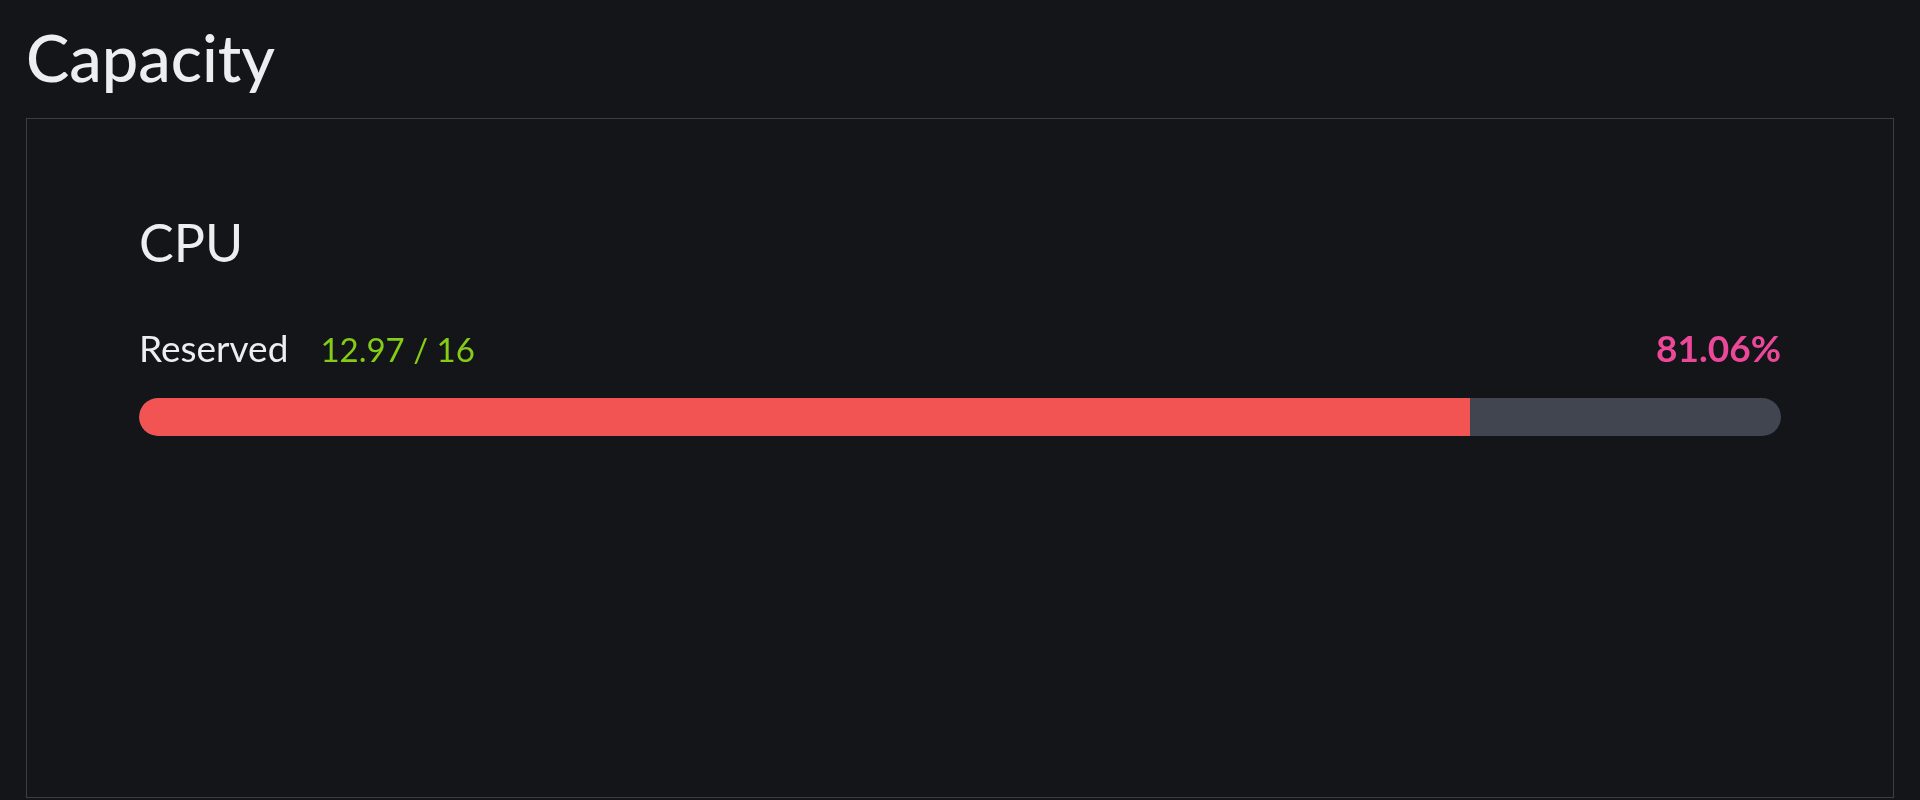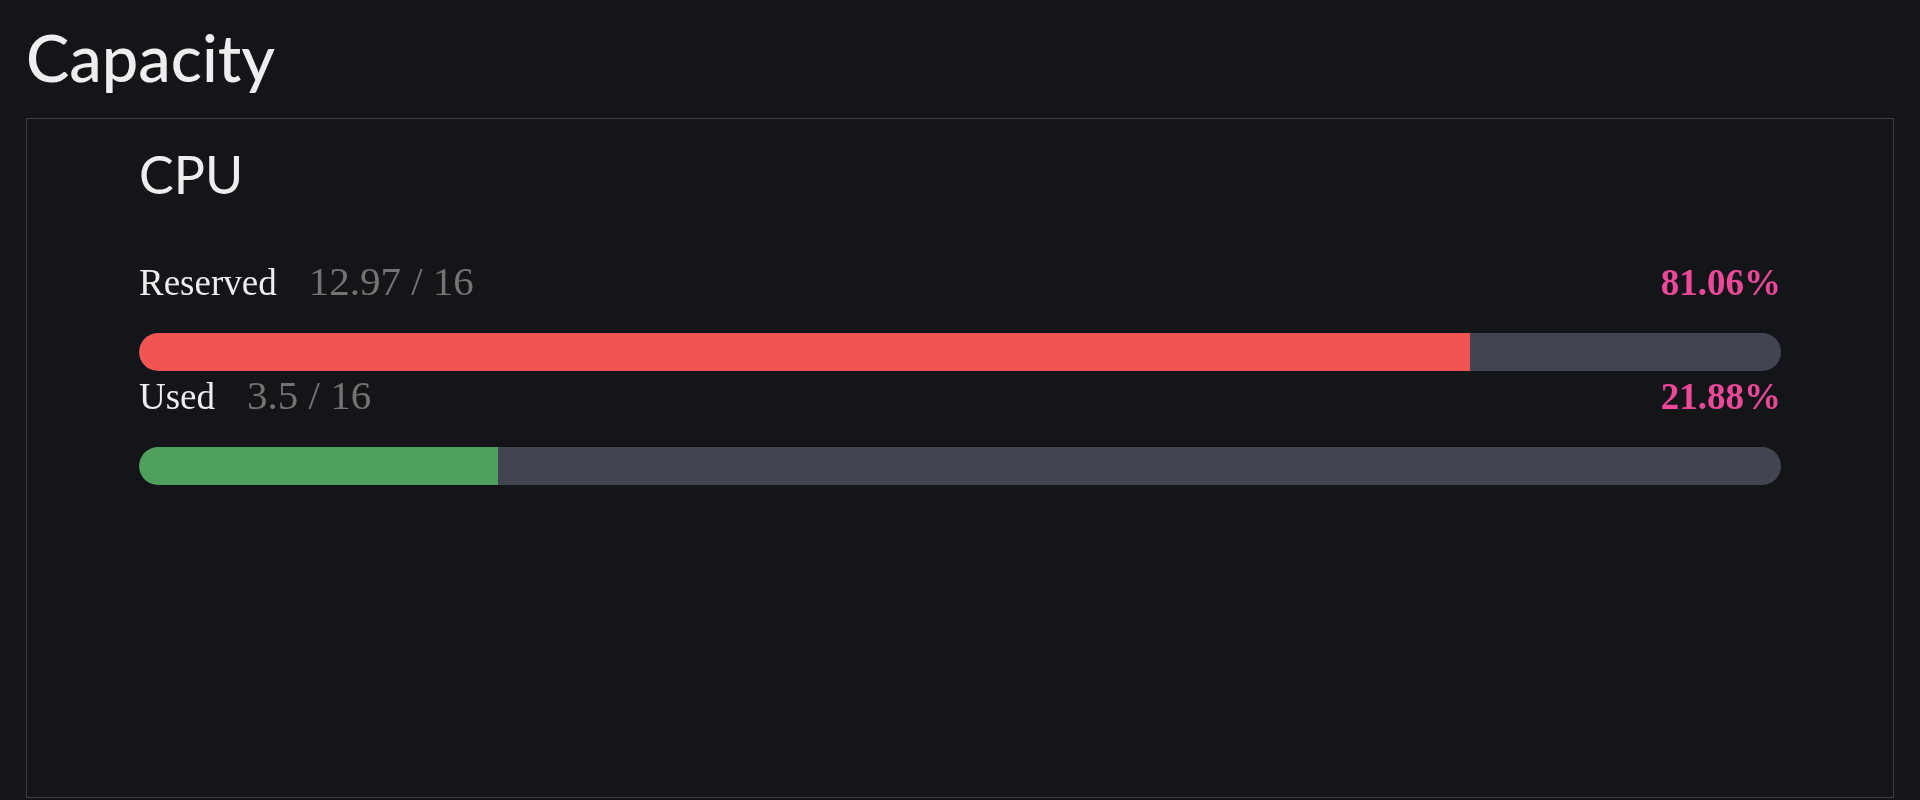--- a/index.html
+++ b/index.html
@@ -16,51 +16,51 @@
     }
     .section-title{
       font-size:65px;
       font-weight:500;
       color:#eceeef;
       margin-bottom:22px;
       letter-spacing:0;
     }
     .panel{
       border:1px solid #3a3e46;
-      padding:24px 112px 58px 112px;
+      padding:92px 112px 58px 112px;
       min-height:680px;
     }
     .res-title{
       font-size:52px;
       font-weight:400;
       color:#eceeef;
       margin-bottom:52px;
     }
     .row{
-      font-family:Liberation Serif, serif;
+      margin-bottom:62px;
     }
     .row-head{
       display:flex;
       align-items:baseline;
       justify-content:space-between;
       margin-bottom:28px;
     }
     .row-head-left{
       display:flex;
       align-items:baseline;
       gap:32px;
     }
     .metric-label{
       font-size:37px;
       font-weight:400;
       color:#eceeef;
     }
     .metric-ratio{
-      font-size:41px;
-      color:#737373;
+      font-size:33px;
+      color:#84cc16;
       font-weight:400;
     }
     .metric-pct{
       font-size:37px;
       font-weight:700;
       color:#ec4899;
     }
     .bar{
       width:100%;
       height:38px;
@@ -91,27 +91,15 @@
           <span class="metric-label">Reserved</span>
           <span class="metric-ratio">12.97 / 16</span>
         </div>
         <span class="metric-pct">81.06%</span>
       </div>
       <div class="bar">
         <div class="bar-fill fill-red" style="width: 81.06%;"></div>
       </div>
     </div>
 
-    <div class="row">
-      <div class="row-head">
-        <div class="row-head-left">
-          <span class="metric-label">Used</span>
-          <span class="metric-ratio">3.5 / 16</span>
-        </div>
-        <span class="metric-pct">21.88%</span>
-      </div>
-      <div class="bar">
-        <div class="bar-fill fill-green" style="width: 21.88%;"></div>
-      </div>
-    </div>
 
   </div>
 </div>
 
 </body></html>

